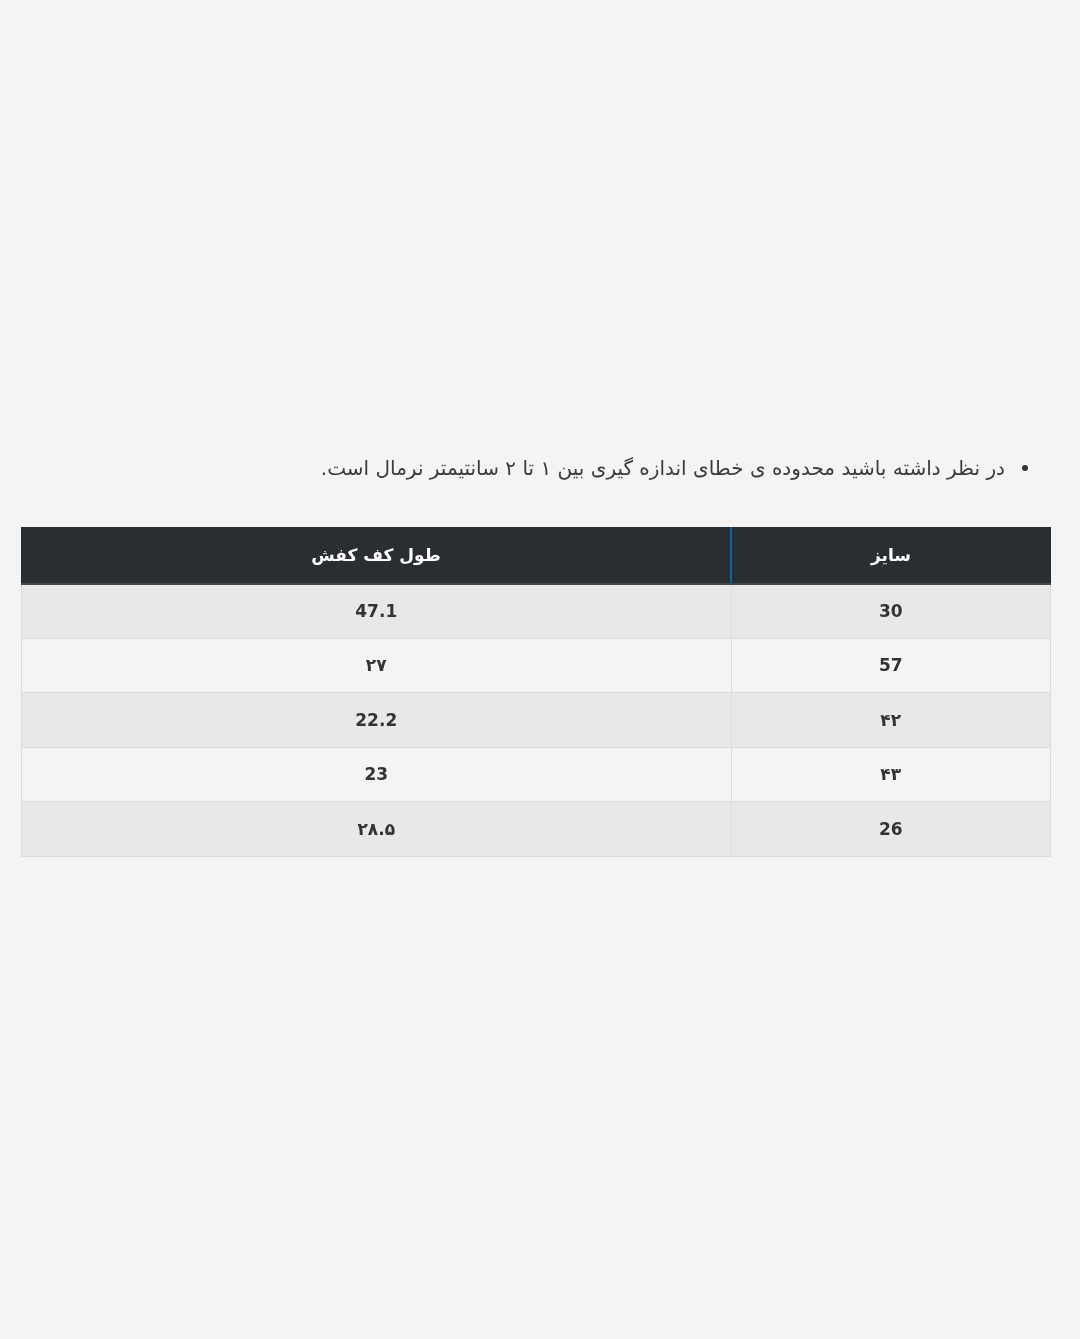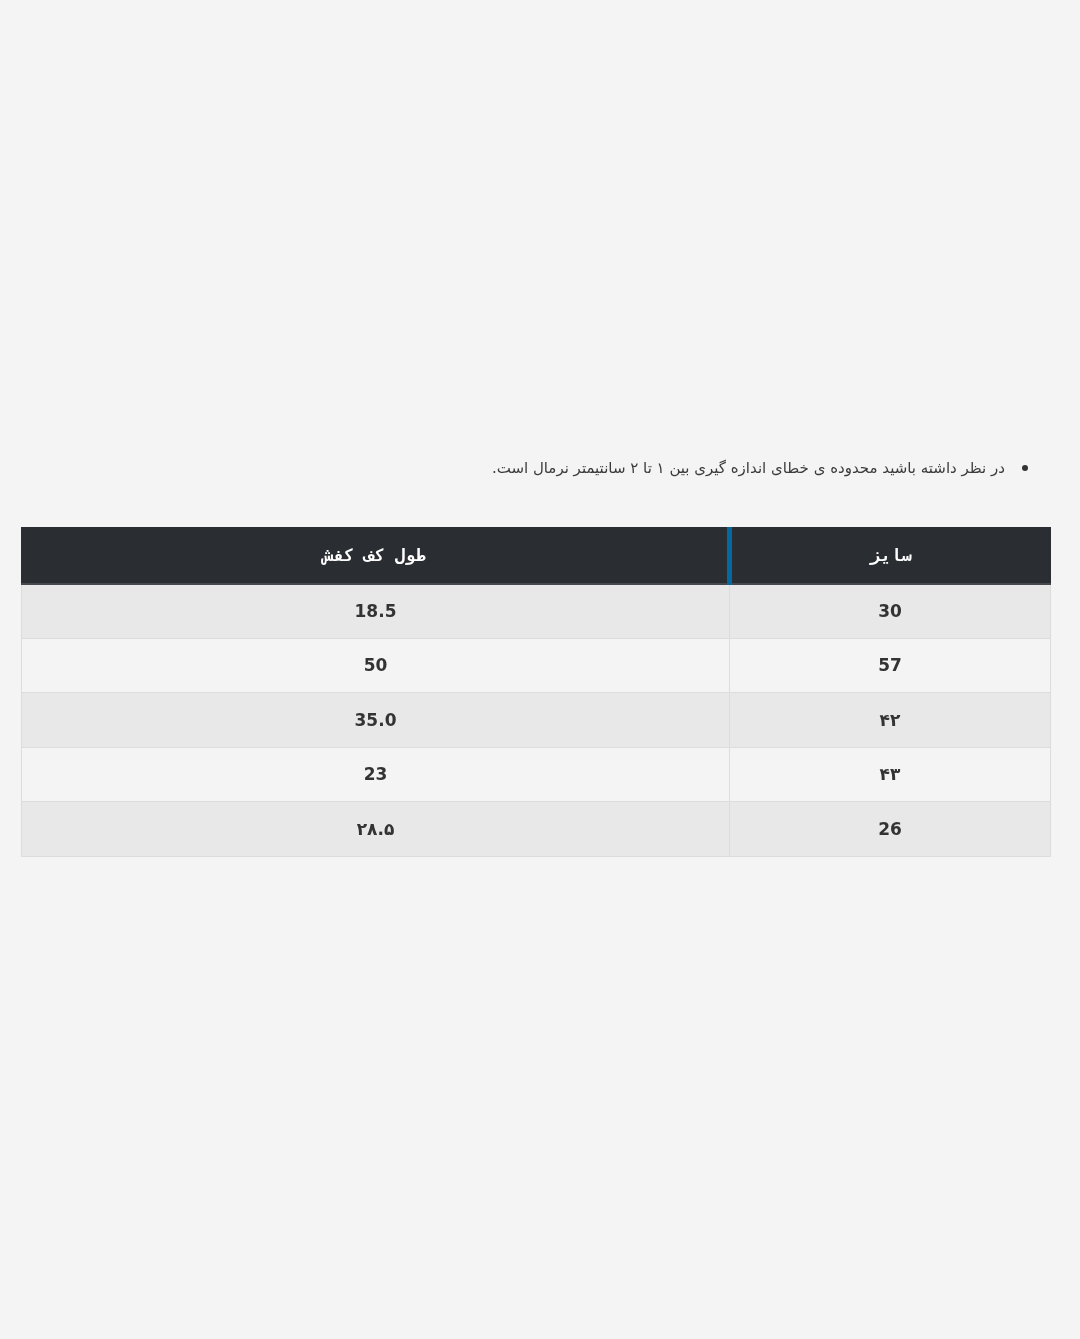--- a/index.html
+++ b/index.html
@@ -20,21 +20,21 @@
       top: 455px;
       right: 52px;
       left: 20px;
       direction: rtl;
       margin: 0;
       padding: 0;
       list-style: none;
     }
     .notes li {
       position: relative;
-      font-size: 15px;
+      font-size: 20px;
       line-height: 26px;
       height: 26px;
       padding-right: 23px;
       color: #3b3b3b;
       white-space: nowrap;
     }
     .notes .bullet {
       position: absolute;
       right: 0;
       top: 10px;
@@ -59,24 +59,23 @@
     }
     .size-table thead tr {
       background: #2a2d31;
       height: 56px;
     }
     .size-table th {
       color: #ffffff;
       font-weight: bold;
       border: 1px solid #2a2d31;
       border-bottom: 2px solid #45484c;
-      font-family: Liberation Mono, monospace;
     }
     .size-table th.col-size {
-      border-left: 5px solid #0369a1;
+      border-left: 2px solid #0369a1;
     }
     .size-table tbody tr {
       height: 54.5px;
     }
     .size-table tbody tr:nth-child(odd) {
       background: #e8e8e8;
     }
     .size-table tbody tr:nth-child(even) {
       background: #f4f4f4;
     }
@@ -101,29 +100,29 @@
 <table class="size-table">
   <thead>
     <tr>
       <th class="col-size">سایز</th>
       <th class="col-length">طول کف کفش</th>
     </tr>
   </thead>
   <tbody>
     <tr>
       <td>30</td>
-      <td>18.5</td>
+      <td>47.1</td>
     </tr>
     <tr>
       <td>57</td>
-      <td>50</td>
+      <td>۲۷</td>
     </tr>
     <tr>
       <td>۴۲</td>
-      <td>35.0</td>
+      <td>22.2</td>
     </tr>
     <tr>
       <td>۴۳</td>
       <td>23</td>
     </tr>
     <tr>
       <td>26</td>
       <td>۲۸.۵</td>
     </tr>
   </tbody>

